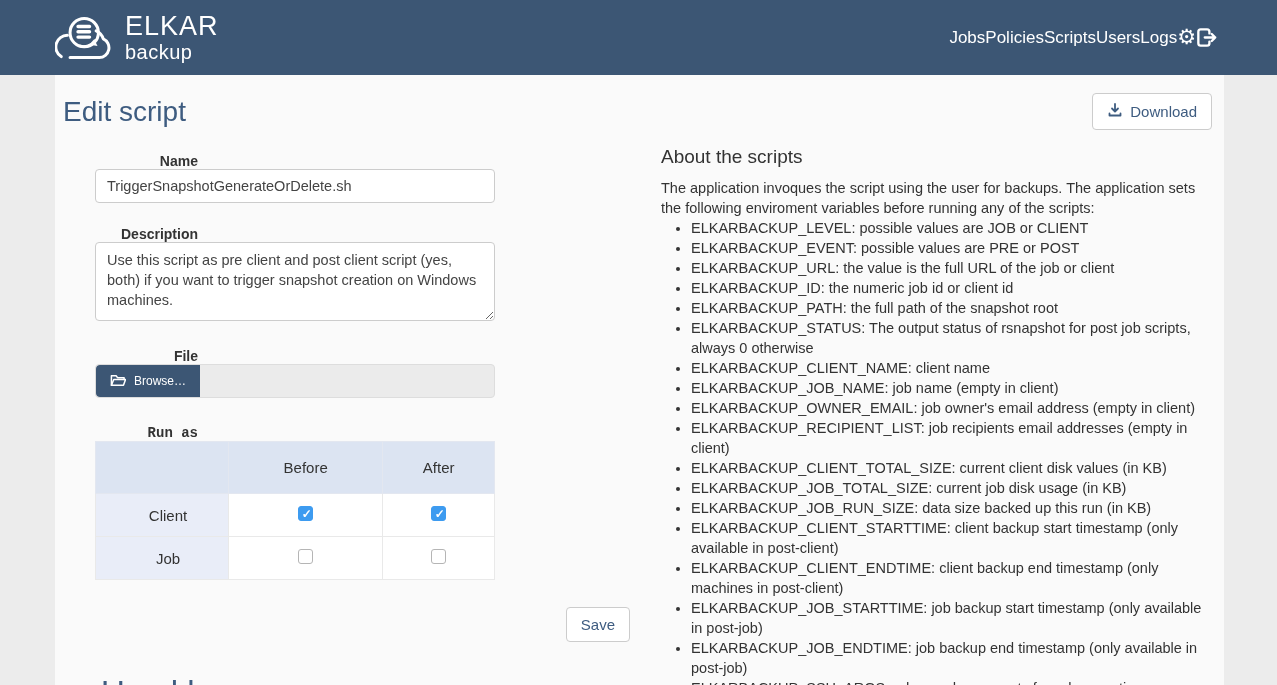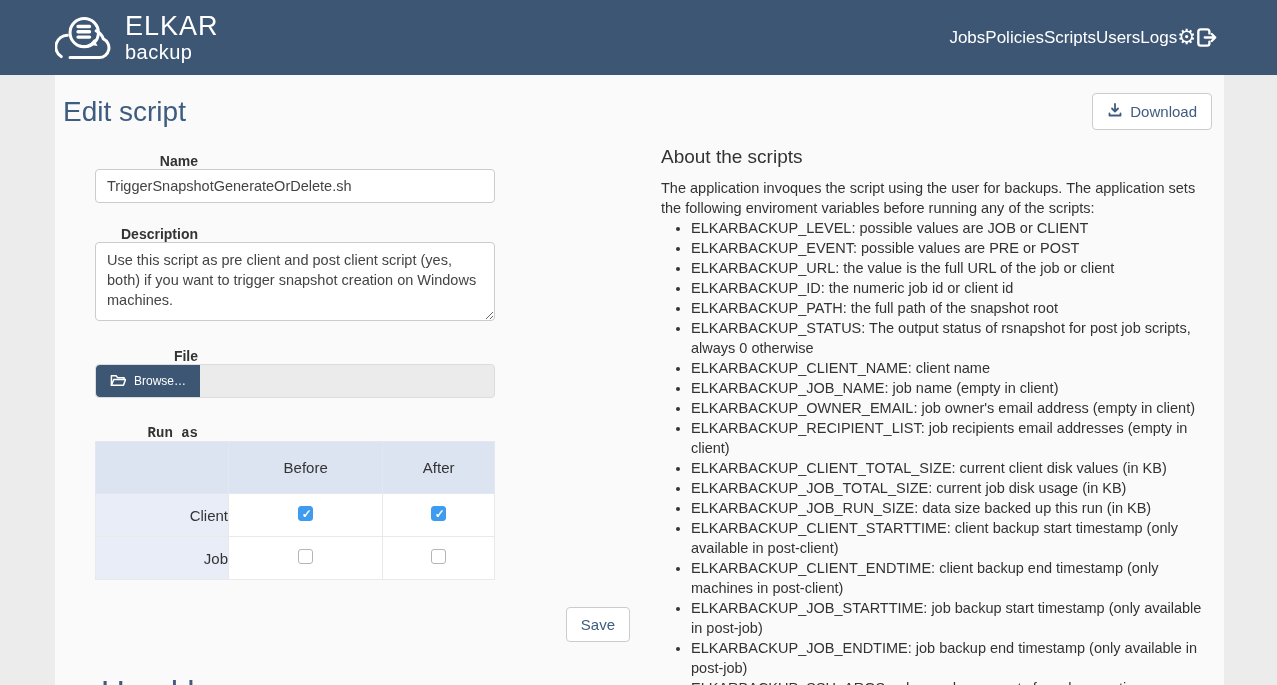--- a/index.html
+++ b/index.html
@@ -83,21 +83,21 @@
   .file-empty{flex:1;}
   
   .runas-table{width:400px;border-collapse:collapse;font-size:15px;}
   .runas-table th{
     background:var(--table-header-bg);font-weight:400;text-align:center;
     height:52px;border:1px solid #e3e7f0;
   }
   .runas-table th:first-child{width:133px;}
   .runas-table td{height:43px;border:1px solid #e9e9e9;text-align:center;background:#fff;}
   .runas-table td.row-label{
-    background:var(--table-firstcol-bg);text-align:right;padding-left:12px;
+    background:var(--table-firstcol-bg);text-align:center;padding-left:12px;
   }
   .checkbox{
     display:inline-block;width:15px;height:15px;border-radius:3px;
     border:1px solid #b5b5b5;background:#fff;cursor:pointer;position:relative;
   }
   .checkbox.checked{background:var(--check-blue);border-color:var(--check-blue);}
   .checkbox.checked::after{
     content:"✓";position:absolute;left:0;top:0;width:15px;height:15px;
     color:#fff;font-size:12px;line-height:15px;text-align:center;font-weight:bold;
   }

